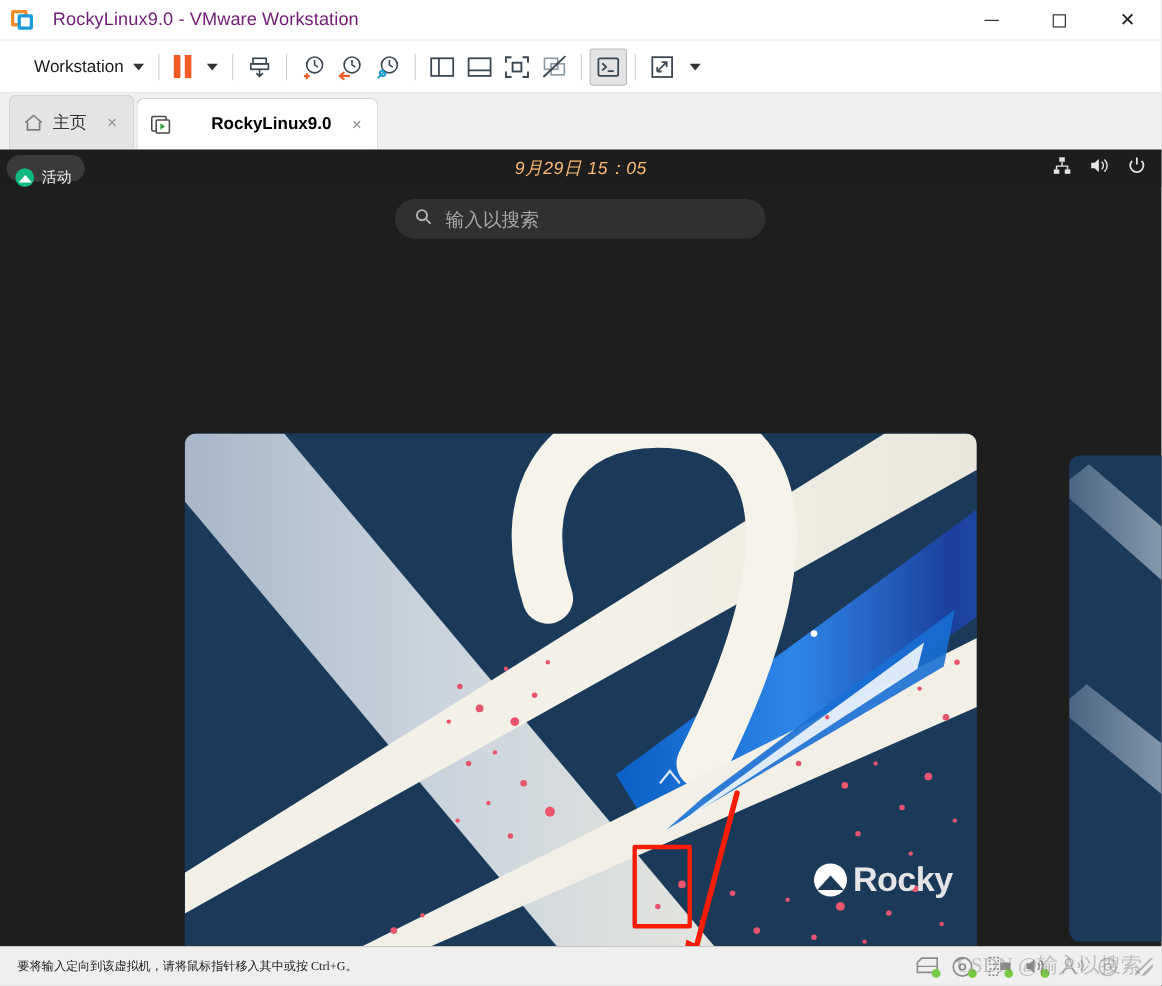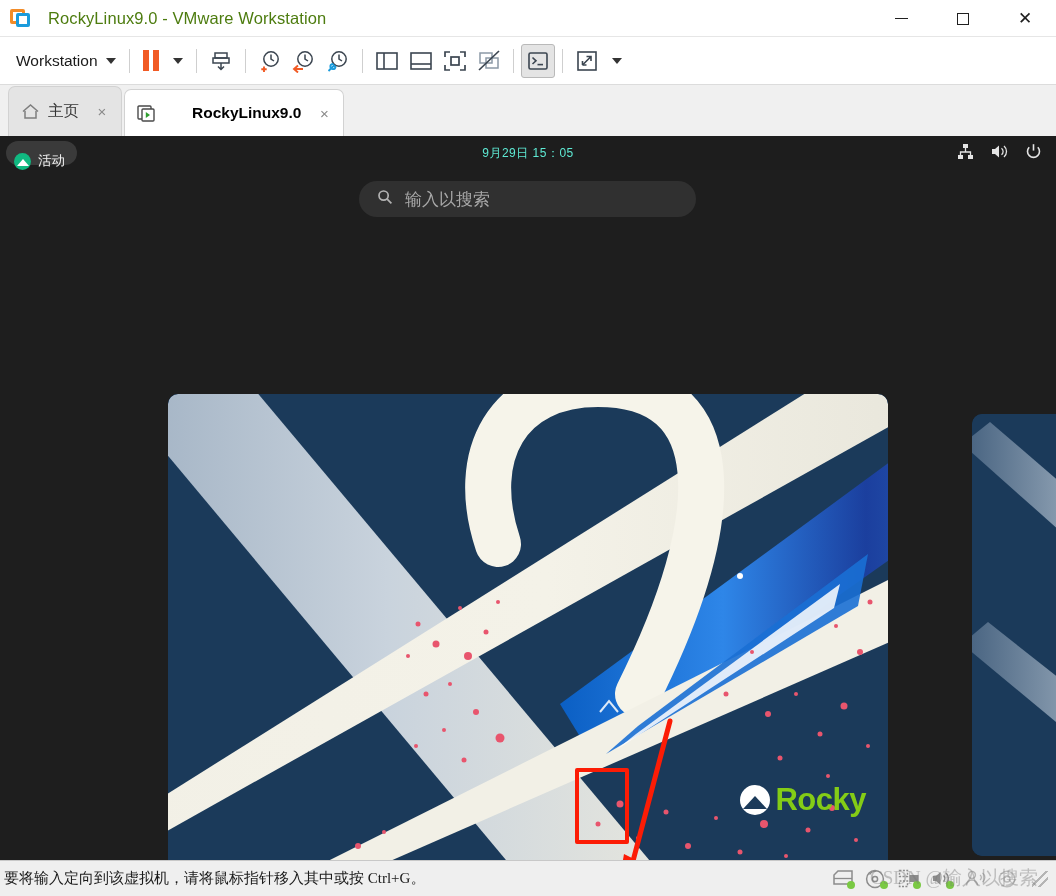--- a/index.html
+++ b/index.html
@@ -22,21 +22,21 @@
   }
   .vm-logo .sq-orange {
     position: absolute; left: 0; top: 2px; width: 15px; height: 15px;
     border: 3px solid #f28c28; border-radius: 2px; background: #fff;
   }
   .vm-logo .sq-blue {
     position: absolute; left: 6px; top: 6px; width: 14px; height: 14px;
     border: 3px solid #1a9bdc; border-radius: 2px; background: #fff;
   }
   .title-text {
-    margin-left: 16px; font-size: 16.5px; color: #4d7c0f; letter-spacing: 0.1px;
+    margin-left: 16px; font-size: 16.5px; color: #701a75; letter-spacing: 0.1px;
   }
   .win-controls {
     position: absolute; right: 0; top: 0; height: 37px; display: flex;
   }
   .win-btn {
     width: 62px; height: 37px; display: flex; align-items: center; justify-content: center;
     color: #202020;
   }
   .glyph-min { width: 13px; height: 1px; background: #202020; }
   .glyph-max { width: 12px; height: 12px; border: 1px solid #202020; }
@@ -45,21 +45,21 @@
   
   .toolbar {
     position: absolute; left: 0; top: 37px; width: 1056px; height: 48px;
     background: #ffffff; display: flex; align-items: center; padding-left: 10px;
     border-bottom: 1px solid #dcdcdc;
   }
   .tb-item {
     display: flex; align-items: center; height: 34px; padding: 0 6px;
     border-radius: 3px; color: #222;
   }
-  .tb-label { font-size: 15.5px; color: #1a1a1a; }
+  .tb-label { font-size: 15.5px; color: #1a1a1a; margin-left: 15px; }
   .caret {
     width: 0; height: 0; border-left: 5px solid transparent;
     border-right: 5px solid transparent; border-top: 6px solid #333;
     margin-left: 8px;
   }
   .tb-sep { width: 1px; height: 24px; background: #cfcfcf; margin: 0 7px; }
   .pause-icon { display: flex; gap: 4px; }
   .pause-icon i { display: block; width: 6px; height: 21px; background: #f15a24; }
   .tb-icon {
     width: 34px; height: 34px; display: flex; align-items: center; justify-content: center;
@@ -107,21 +107,21 @@
     position: relative; overflow: hidden; flex: none;
   }
   .rocky-mark::after {
     content: ""; position: absolute; left: 2.5px; bottom: 3.5px;
     width: 0; height: 0; border-left: 6px solid transparent;
     border-right: 6px solid transparent; border-bottom: 7px solid #ffffff;
   }
   .activities-label { font-size: 13.5px; color: #f0f0f0; }
   .gnome-clock {
     position: absolute; left: 50%; transform: translateX(-50%);
-    font-size: 12px; color: #5eead4; letter-spacing: 0.5px;
+    font-size: 16px; color: #fdba74; letter-spacing: 0.5px; font-style: italic;
   }
   .gnome-sysicons {
     position: absolute; right: 14px; top: 0; height: 34px;
     display: flex; align-items: center; gap: 16px;
   }
 
   
   .gsearch {
     position: absolute; left: 359px; top: 45px; width: 337px; height: 36px;
     background: #303030; border-radius: 18px; display: flex; align-items: center;
@@ -148,37 +148,37 @@
   .rocky-brand-mark {
     width: 30px; height: 30px; border-radius: 50%; background: #ffffff;
     position: relative; overflow: hidden; flex: none;
   }
   .rocky-brand-mark::after {
     content: ""; position: absolute; left: 3px; bottom: 6px;
     width: 0; height: 0; border-left: 12px solid transparent;
     border-right: 12px solid transparent; border-bottom: 13px solid #1b3a5a;
   }
   .rocky-brand-text {
-    font-size: 31px; font-weight: bold; color: #84cc16; letter-spacing: -0.5px; text-align: center;
+    font-size: 31px; font-weight: bold; color: #e5e5e5; letter-spacing: -0.5px; text-align: center;
   }
 
   .red-box {
     position: absolute; left: 575px; top: 768px; width: 54px; height: 76px;
     border: 4px solid #fc1c05; border-radius: 2px; z-index: 30; pointer-events: none;
   }
   .red-arrow { position: absolute; left: 600px; top: 580px; z-index: 29; pointer-events: none; }
 
   
   .statusbar {
     position: absolute; left: 0; top: 860px; width: 1056px; height: 36px;
     background: #efefef; display: flex; align-items: center;
     border-top: 1px solid #c8c8c8;
   }
   .status-text {
-    margin-left: 4px; font-size: 15px; color: #1a1a1a;
+    margin-left: 16px; font-size: 11px; color: #1a1a1a;
     font-family: "Liberation Serif", "DejaVu Serif", serif;
   }
   .status-icons {
     position: absolute; right: 8px; top: 0; height: 36px;
     display: flex; align-items: center; gap: 11px;
   }
   .dev-icon { position: relative; width: 22px; height: 20px; }
   .dev-dot {
     position: absolute; right: -1px; bottom: 0px; width: 8px; height: 8px;
     border-radius: 50%; background: #7ac943;

